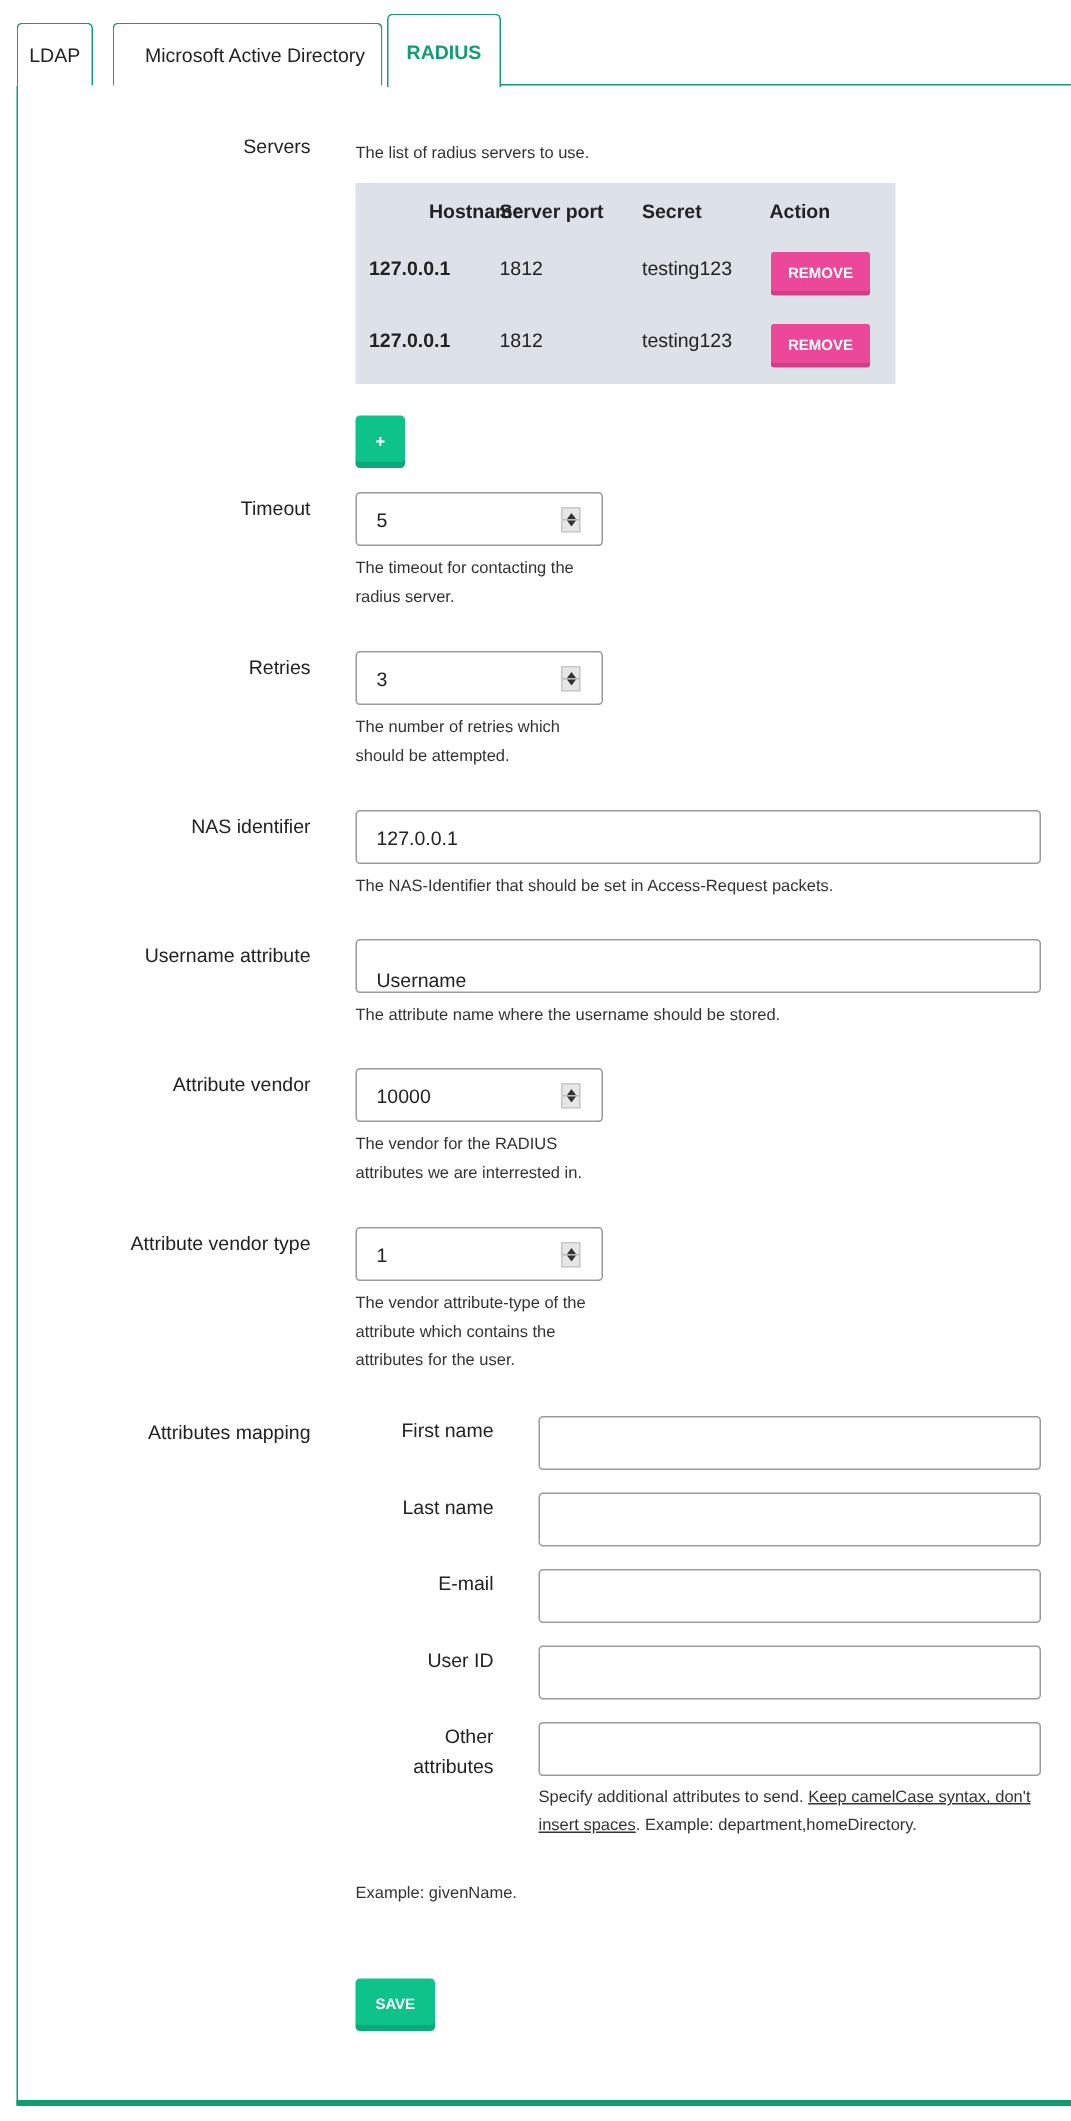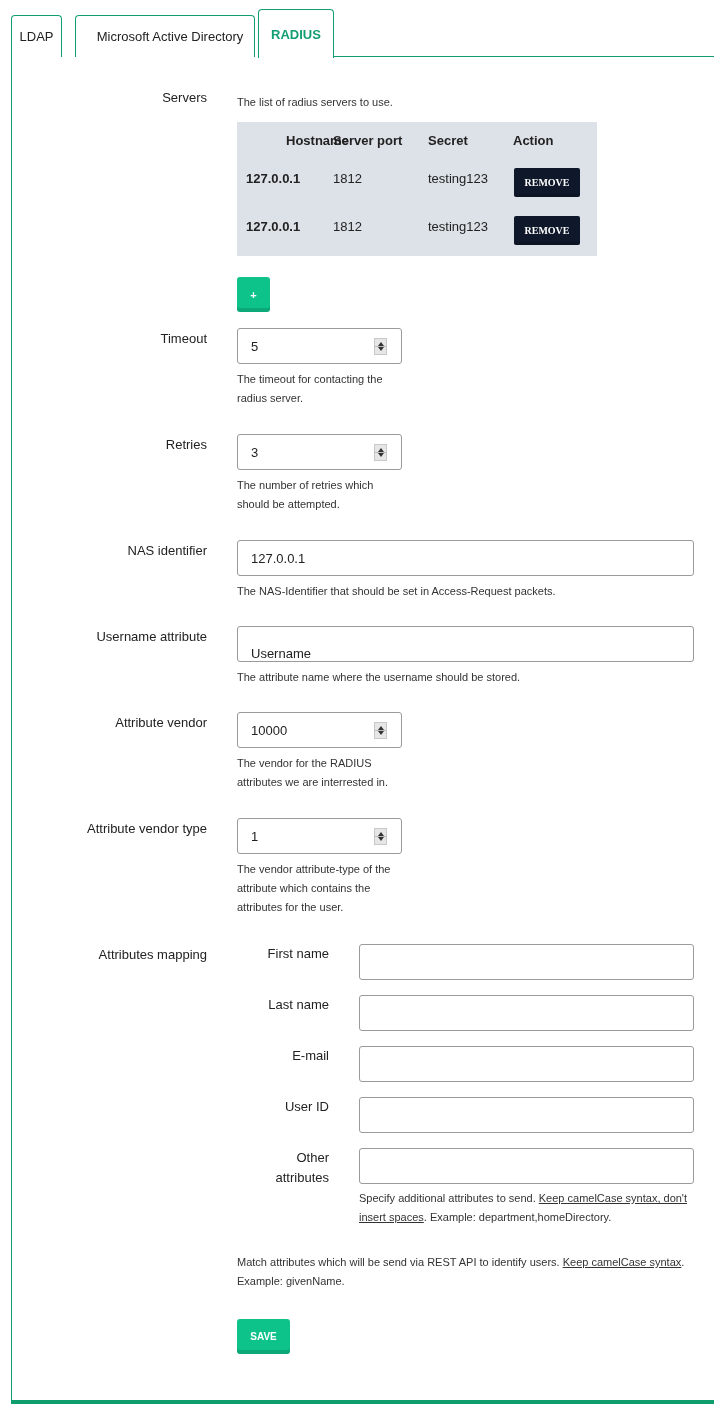--- a/index.html
+++ b/index.html
@@ -31,24 +31,24 @@
   .help { position: absolute; font-size: 11px; color: #333; line-height: 19px; }
   .help u { text-decoration: underline; }
   .servers-table {
     position: absolute; left: 225px; top: 65px; width: 360px; height: 134px;
     background: #dde2e8;
   }
   .th { position: absolute; top: 77px; font-weight: bold; font-size: 13px; }
   .td { position: absolute; font-size: 13px; }
   .td.b { font-weight: bold; }
   .btn-remove {
-    position: absolute; width: 66px; height: 29px; background: #0f172a; color: #fff;
+    position: absolute; width: 66px; height: 29px; background: #ec4899; color: #fff;
     border: none; border-radius: 2px; font-size: 10px; font-weight: bold;
     box-shadow: inset 0 -3px 0 rgba(0,0,0,0.12); cursor: pointer;
-    display: flex; align-items: center; justify-content: center; font-family: Liberation Serif, serif;
+    display: flex; align-items: center; justify-content: center;
   }
   .btn-green {
     position: absolute; background: #0ec38a; color: #fff; border: none; border-radius: 3px;
     box-shadow: inset 0 -4px 0 rgba(0,0,0,0.13); font-weight: bold; cursor: pointer;
     display: flex; align-items: center; justify-content: center;
   }
   .input {
     position: absolute; height: 36px; border: 1px solid #9a9a9a; border-radius: 3px;
     background: #fff; font-size: 13px; color: #222; padding-left: 13px;
     display: flex; align-items: center;
@@ -202,18 +202,17 @@
     <div>attributes</div>
   </div>
   <div class="input" style="left:347px; top:1091px; width:335px;">
       <span></span>
     </div>
   <div class="help" style="left:347px; top:1132px; width:340px;">
     <span>Specify additional attributes to send. </span><u>Keep camelCase syntax, don't insert spaces</u><span>. Example: department,homeDirectory.</span>
   </div>
 
   <div class="help" style="left:225px; top:1196px; width:470px;">
-    <div><span>Match attributes which will be send via REST API to identify users. </span><u>Keep camelCase syntax</u><span>.</span></div>
     <div>Example: givenName.</div>
   </div>
 
   <button class="btn-green" style="left:225px; top:1262px; width:53px; height:35px; font-size:10px;">SAVE</button>
 </div>
 
 </body></html>

